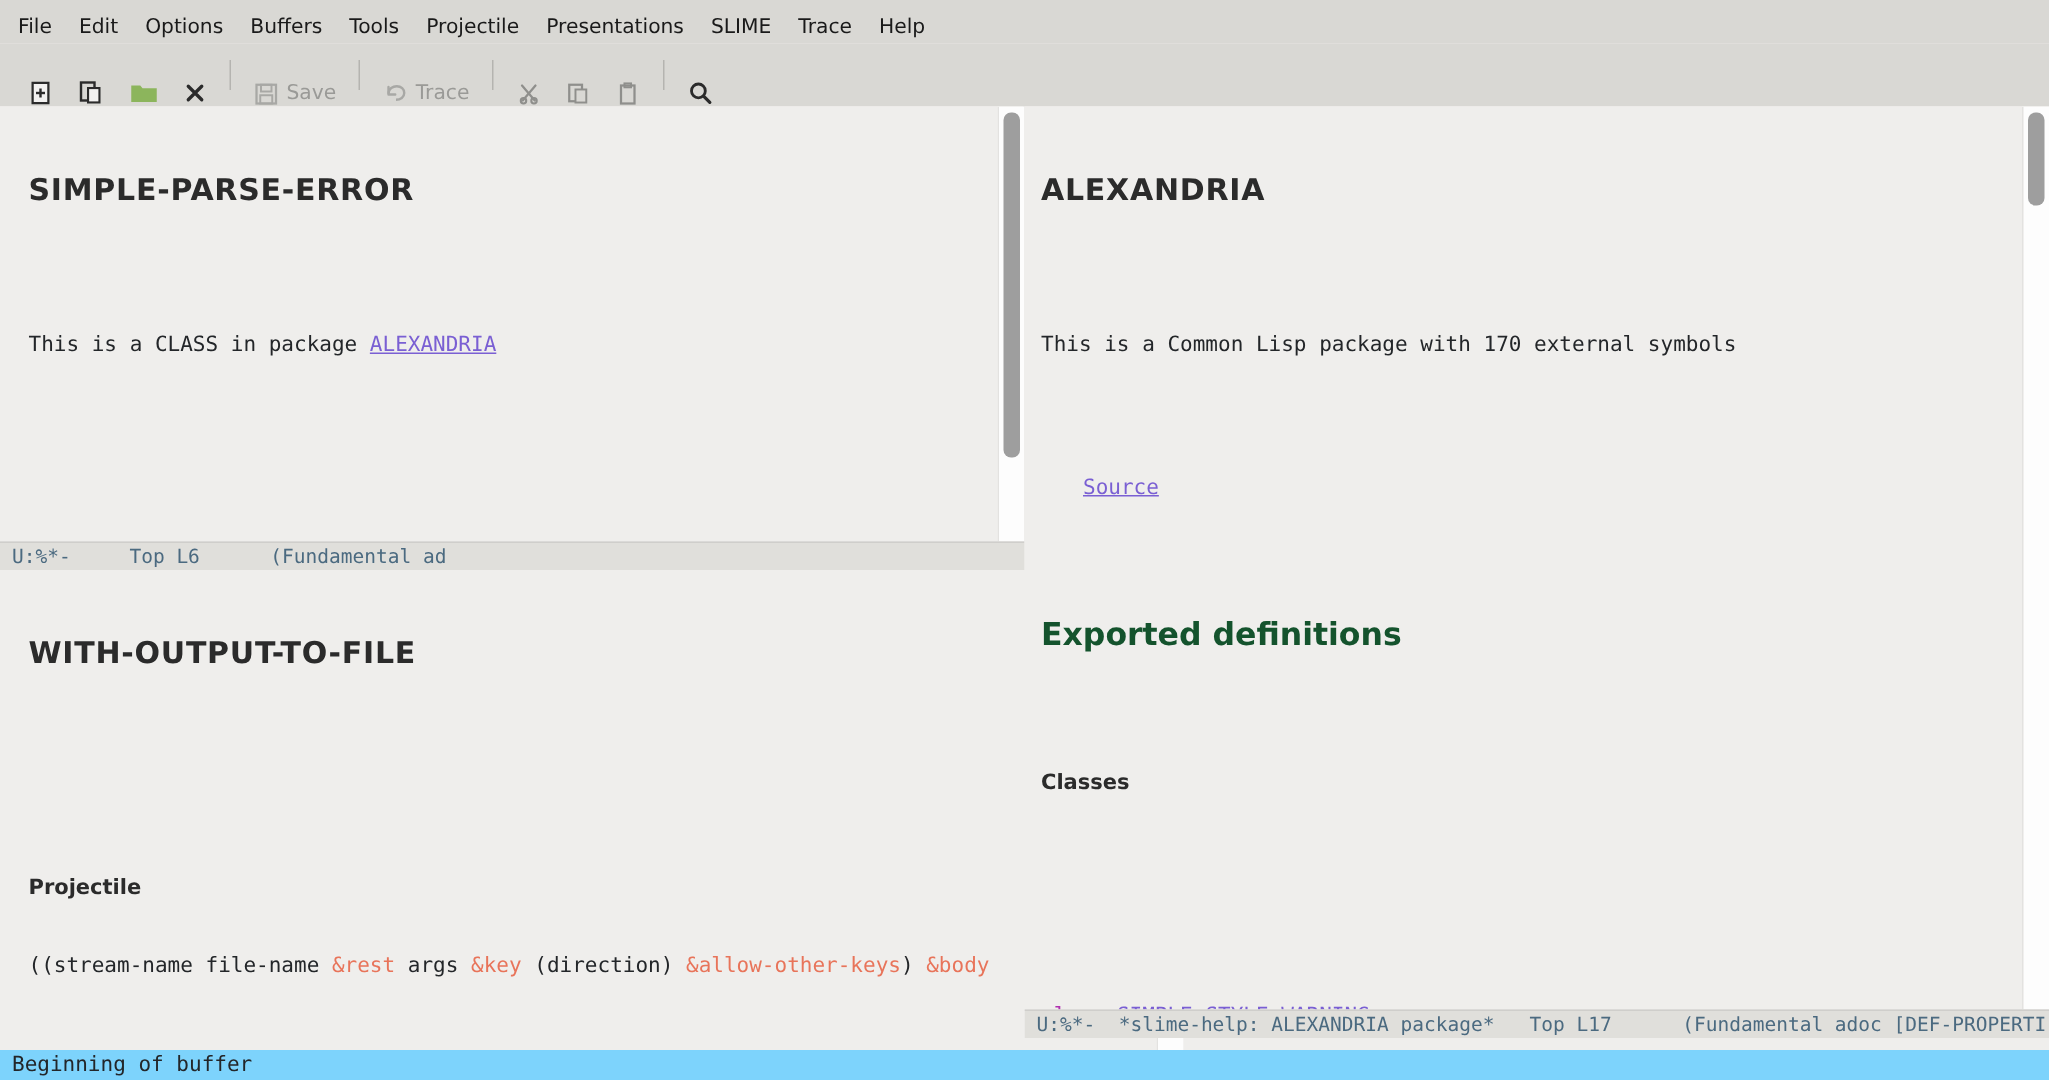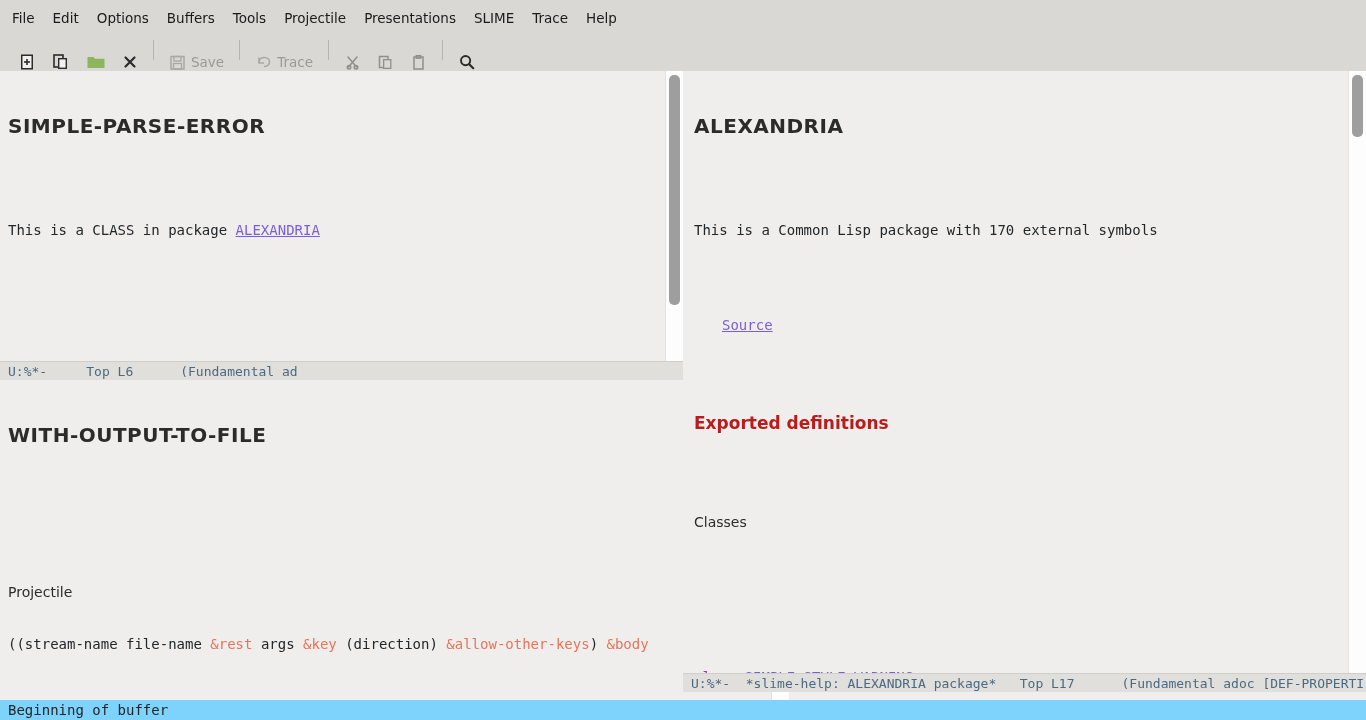--- a/index.html
+++ b/index.html
@@ -112,21 +112,21 @@
     padding-left: 8px;
     letter-spacing: 0px;
   }
   .modeline .ml-seg { white-space: pre; }
 
   
   #win-tl { left: 0;   top: 0;   width: 683px; height: 309px; }
   #win-bl { left: 0;   top: 309px; width: 789px; height: 340px; }
   #win-r  { left: 683px; top: 0; width: 683px; height: 621px; }
 
-  #win-tl .win-body, #win-bl .win-body { bottom: 19px; }
+  #win-tl .win-body, #win-bl .win-body { bottom: 19px; padding-left: 11px; }
   #win-r  .win-body { bottom: 19px; }
   #win-tl .win-scroll { bottom: 19px; }
   #win-bl .win-scroll { bottom: 19px; }
   #win-r  .win-scroll { bottom: 19px; }
   #win-tl .modeline, #win-bl .modeline { width: 683px; }
   #win-r .modeline { width: 683px; }
 
   
   #vdivider {
     position: absolute;
@@ -149,28 +149,28 @@
     font-weight: bold;
     font-size: 20px;
     color: #2b2b2b;
     letter-spacing: 0.5px;
     margin: 0 0 6px 0;
     line-height: 26px;
   }
   .h2 {
     font-family: "DejaVu Sans", "Liberation Sans", sans-serif;
     font-weight: bold;
-    font-size: 17px;
-    color: #b91c1c;
+    font-size: 21px;
+    color: #14532d;
     margin: 0;
     line-height: 24px;
   }
   .h3 {
     font-family: "DejaVu Sans", "Liberation Sans", sans-serif;
-    font-weight: normal;
+    font-weight: bold;
     font-size: 14px;
     color: #2b2b2b;
     margin: 0;
     line-height: 20px;
   }
   .blank { height: 17px; }
   .blank-sm { height: 9px; }
   .para { line-height: 17px; }
   a.link, .link {
     color: #7a5fd3;

